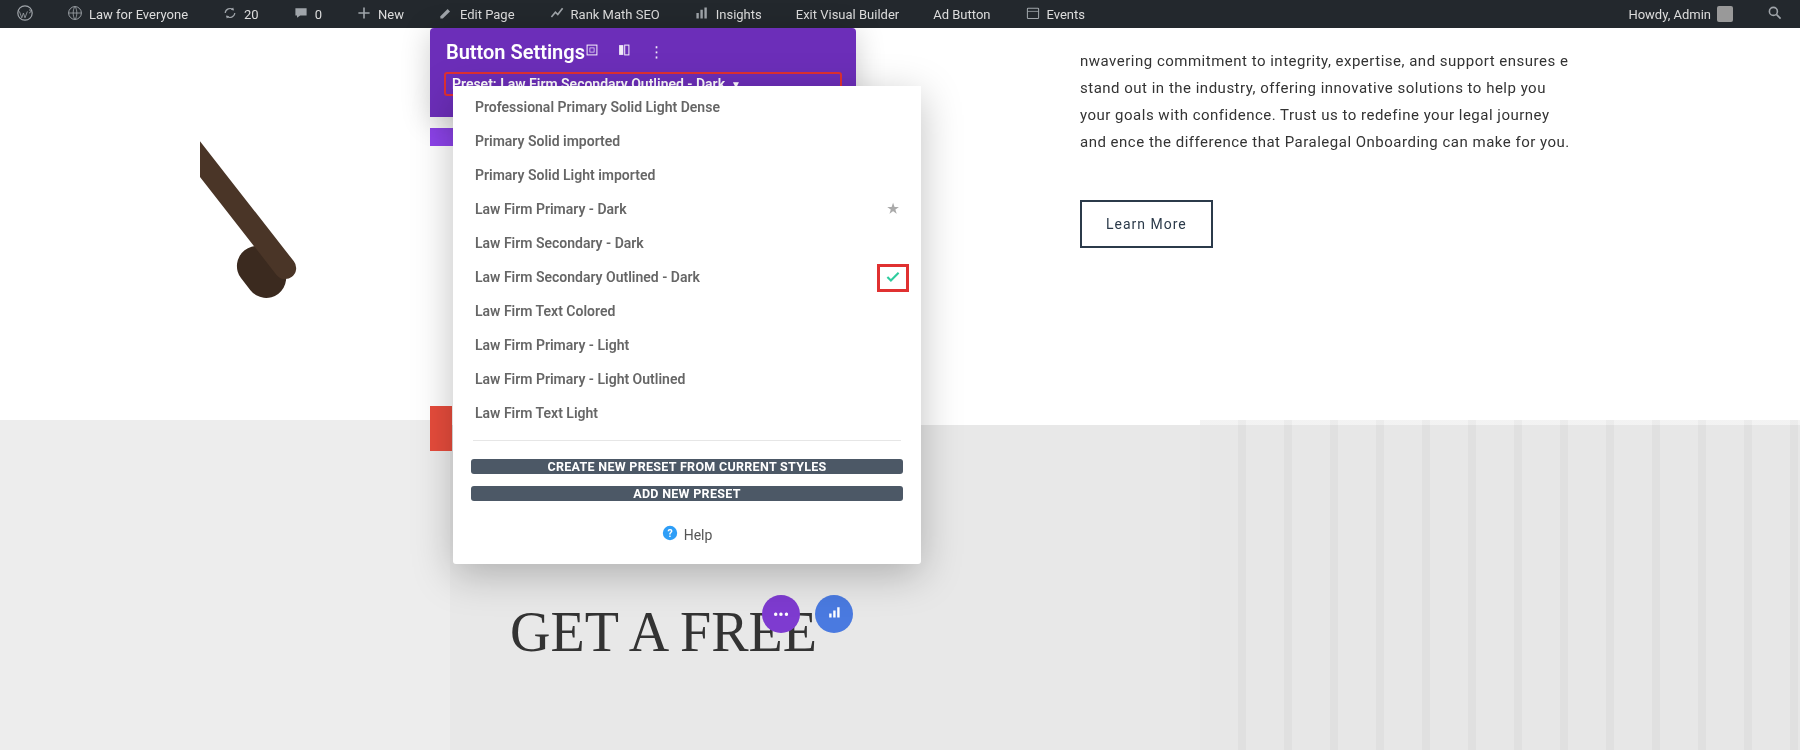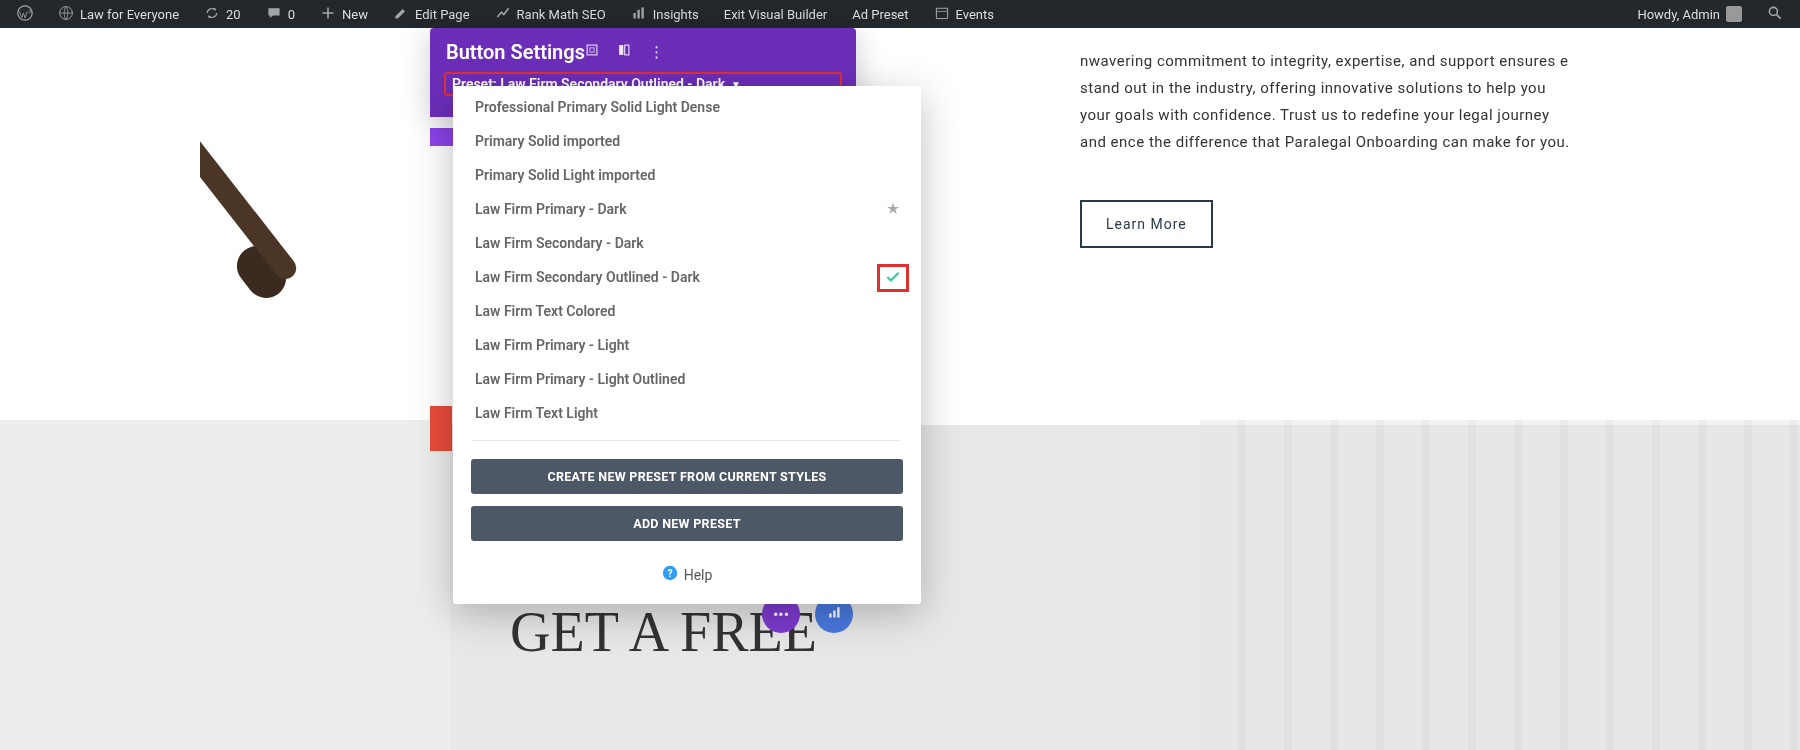--- a/index.html
+++ b/index.html
@@ -1,18 +1,18 @@
 <!DOCTYPE html>
 <html><head>
 <meta charset="utf-8">
 <style>
 *{box-sizing:border-box;margin:0;padding:0;font-family:-apple-system,BlinkMacSystemFont,"Segoe UI",Roboto,Helvetica,Arial,sans-serif}
 body{width:1800px;height:750px;overflow:hidden;background:#f0f0f0;position:relative}
 .admin-bar{height:28px;background:#23282d;display:flex;align-items:center;padding:0 8px;color:#eee;font-size:13px;justify-content:space-between}
-.admin-left,.admin-right{display:flex;align-items:flex-start;gap:7px}
+.admin-left,.admin-right{display:flex;align-items:flex-start;gap:16px}
 .admin-item{display:flex;align-items:center;gap:6px;padding:0 9px;height:28px;color:#ddd;cursor:pointer;white-space:nowrap}
 .admin-item svg{width:16px;height:16px;fill:#a0a5aa}
 .admin-item.avatar-item img,.avatar-box{width:16px;height:16px;background:#999;border-radius:2px}
 .page-bg{position:absolute;top:28px;left:0;right:0;bottom:0;background:linear-gradient(#fff 55%, #e8e8e8 55%)}
 .stripe{position:absolute;top:406px;height:45px}
 .stripe.red{left:430px;width:22px;background:#e74c3c}
 .stripe.teal{left:835px;width:22px;background:#2ecc9e}
 .content-right{position:absolute;top:48px;right:220px;width:500px;color:#333;font-size:15px;line-height:1.8;letter-spacing:0.5px}
 .learn-more-btn{margin-top:44px;padding:14px 24px;border:2px solid #2b3a4a;background:transparent;color:#2b3a4a;font-size:14px;letter-spacing:1px;cursor:pointer;display:inline-block}
 .gavel{position:absolute;top:20px;left:200px;width:300px;height:300px}
@@ -28,21 +28,21 @@
 .preset-row{margin:2px 14px 21px;padding:2px 6px;border:2px solid #e03131;border-radius:3px;display:flex;align-items:center;color:#fff;font-size:14px;font-weight:600;cursor:pointer}
 .preset-row .caret{margin-left:6px;font-size:10px}
 .tabs-strip{position:absolute;top:128px;left:430px;width:426px;height:18px;background:#8e44ec;z-index:49}
 .dots-vert{position:absolute;top:140px;left:838px;color:#8e44ec;z-index:49}
 .dropdown{position:absolute;top:86px;left:453px;width:468px;background:#fff;border-radius:0 0 3px 3px;box-shadow:0 10px 40px rgba(0,0,0,0.25);z-index:60;padding-top:4px}
 .preset-item{position:relative;padding:9px 22px;color:#666;font-size:14px;font-weight:600;cursor:pointer}
 .preset-item .star{position:absolute;right:22px;top:9px;color:#aaa;font-size:13px}
 .preset-item .check-wrap{position:absolute;right:12px;top:4px;border:3px solid #e03131;padding:3px 6px}
 .preset-item .check-wrap svg{width:14px;height:12px}
 .divider{border-top:1px solid #e6e6e6;margin:10px 20px 18px}
-.dark-btn{display:block;margin:0 18px 12px;padding:10px;background:#4c5866;color:#fff;text-align:center;font-size:12.5px;font-weight:700;letter-spacing:.3px;border-radius:3px;cursor:pointer}
+.dark-btn{display:block;margin:0 18px 12px;background:#4c5866;color:#fff;text-align:center;font-size:12.5px;font-weight:700;letter-spacing:.3px;border-radius:3px;cursor:pointer}
 .help-row{display:flex;align-items:center;justify-content:center;gap:6px;padding:12px 0 20px;color:#555;font-size:14px}
 .help-row svg{width:16px;height:16px}
 .columns-bg{position:absolute;top:420px;right:0;width:600px;height:330px;background:repeating-linear-gradient(90deg,#e6e6e6 0 38px,#d8d8d8 38px 46px);opacity:.5}
 .columns-bg2{position:absolute;top:420px;left:0;width:450px;height:330px;background:#ededed}
 </style>
 </head>
 <body>
 
 <div class="admin-bar">
   <div class="admin-left">
@@ -93,21 +93,21 @@
     <div class="admin-item">
         <span><svg viewBox="0 0 20 20">
             <path d="M3 10h3v7H3zM8 6h3v11H8zM13 3h3v14h-3z" fill="#a0a5aa"></path>
           </svg></span>
         <span>Insights</span>
       </div>
     <div class="admin-item">
         <span>Exit Visual Builder</span>
       </div>
     <div class="admin-item">
-        <span>Ad Preset</span>
+        <span>Ad Button</span>
       </div>
     <div class="admin-item">
         <span><svg viewBox="0 0 20 20">
             <rect x="3" y="4" width="14" height="13" rx="1" fill="none" stroke="#a0a5aa" stroke-width="1.3"></rect>
             <path d="M3 8h14" stroke="#a0a5aa"></path>
           </svg></span>
         <span>Events</span>
       </div>
   </div>
   <div class="admin-right">

